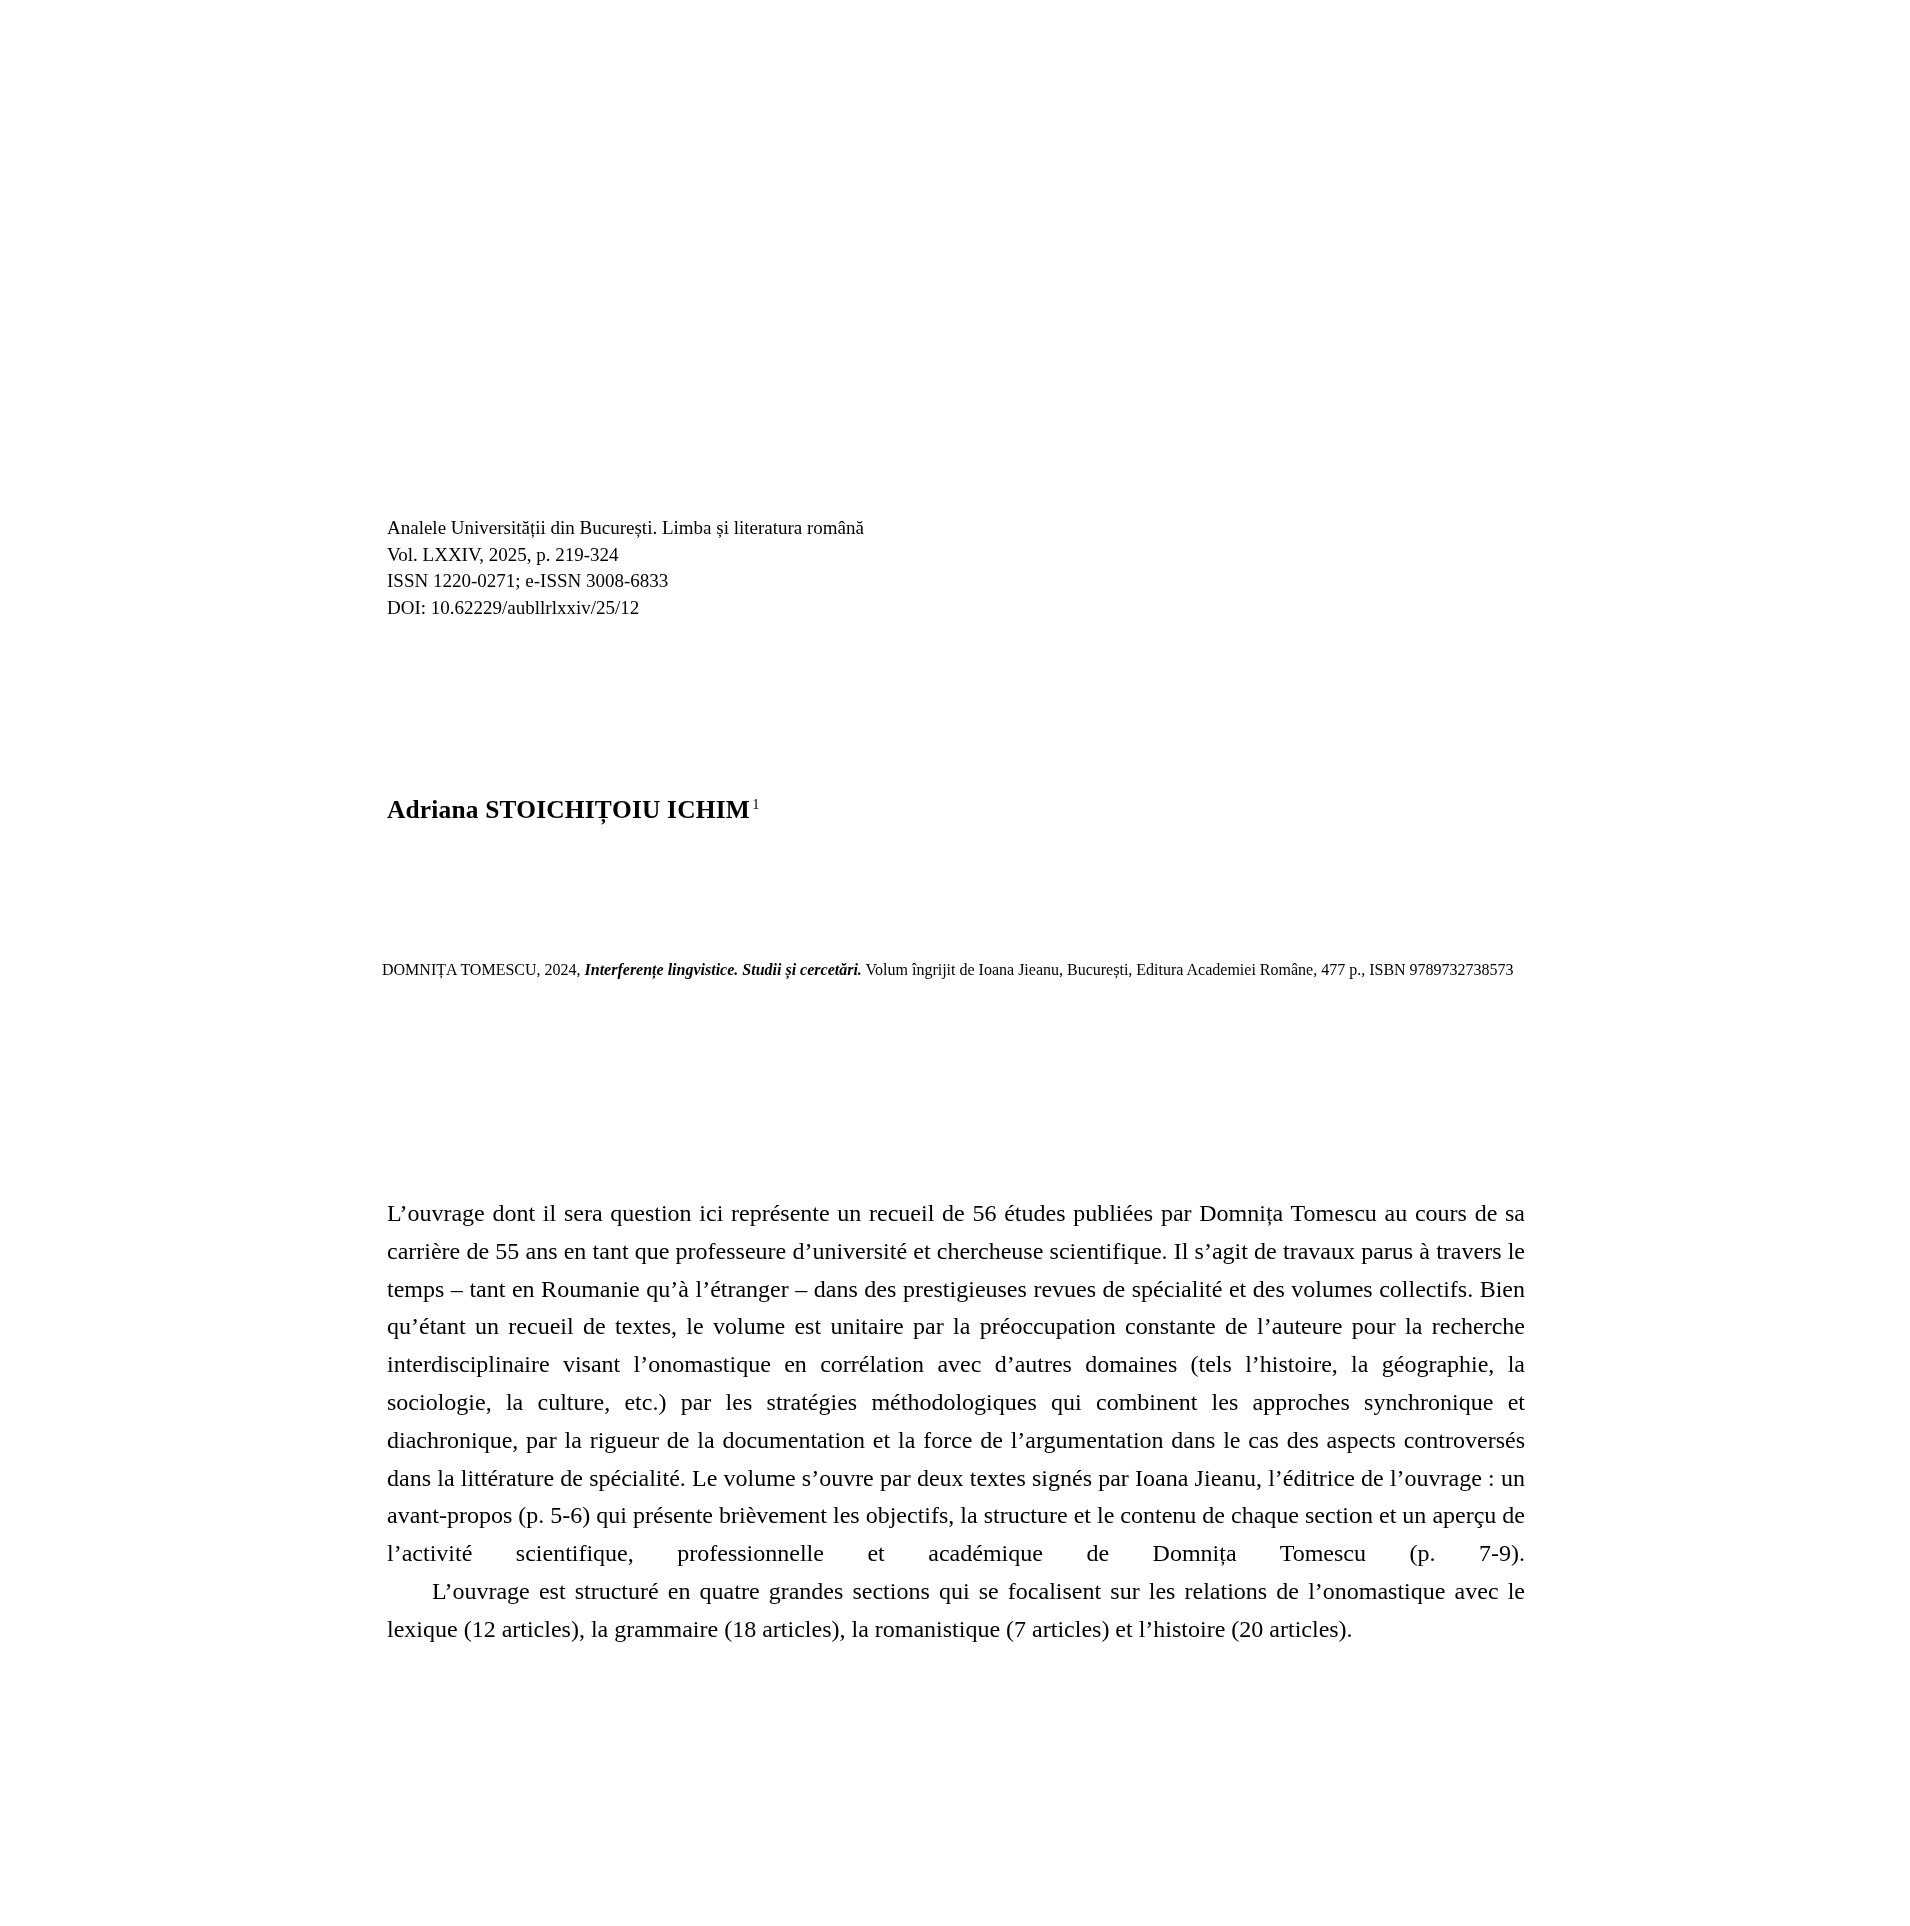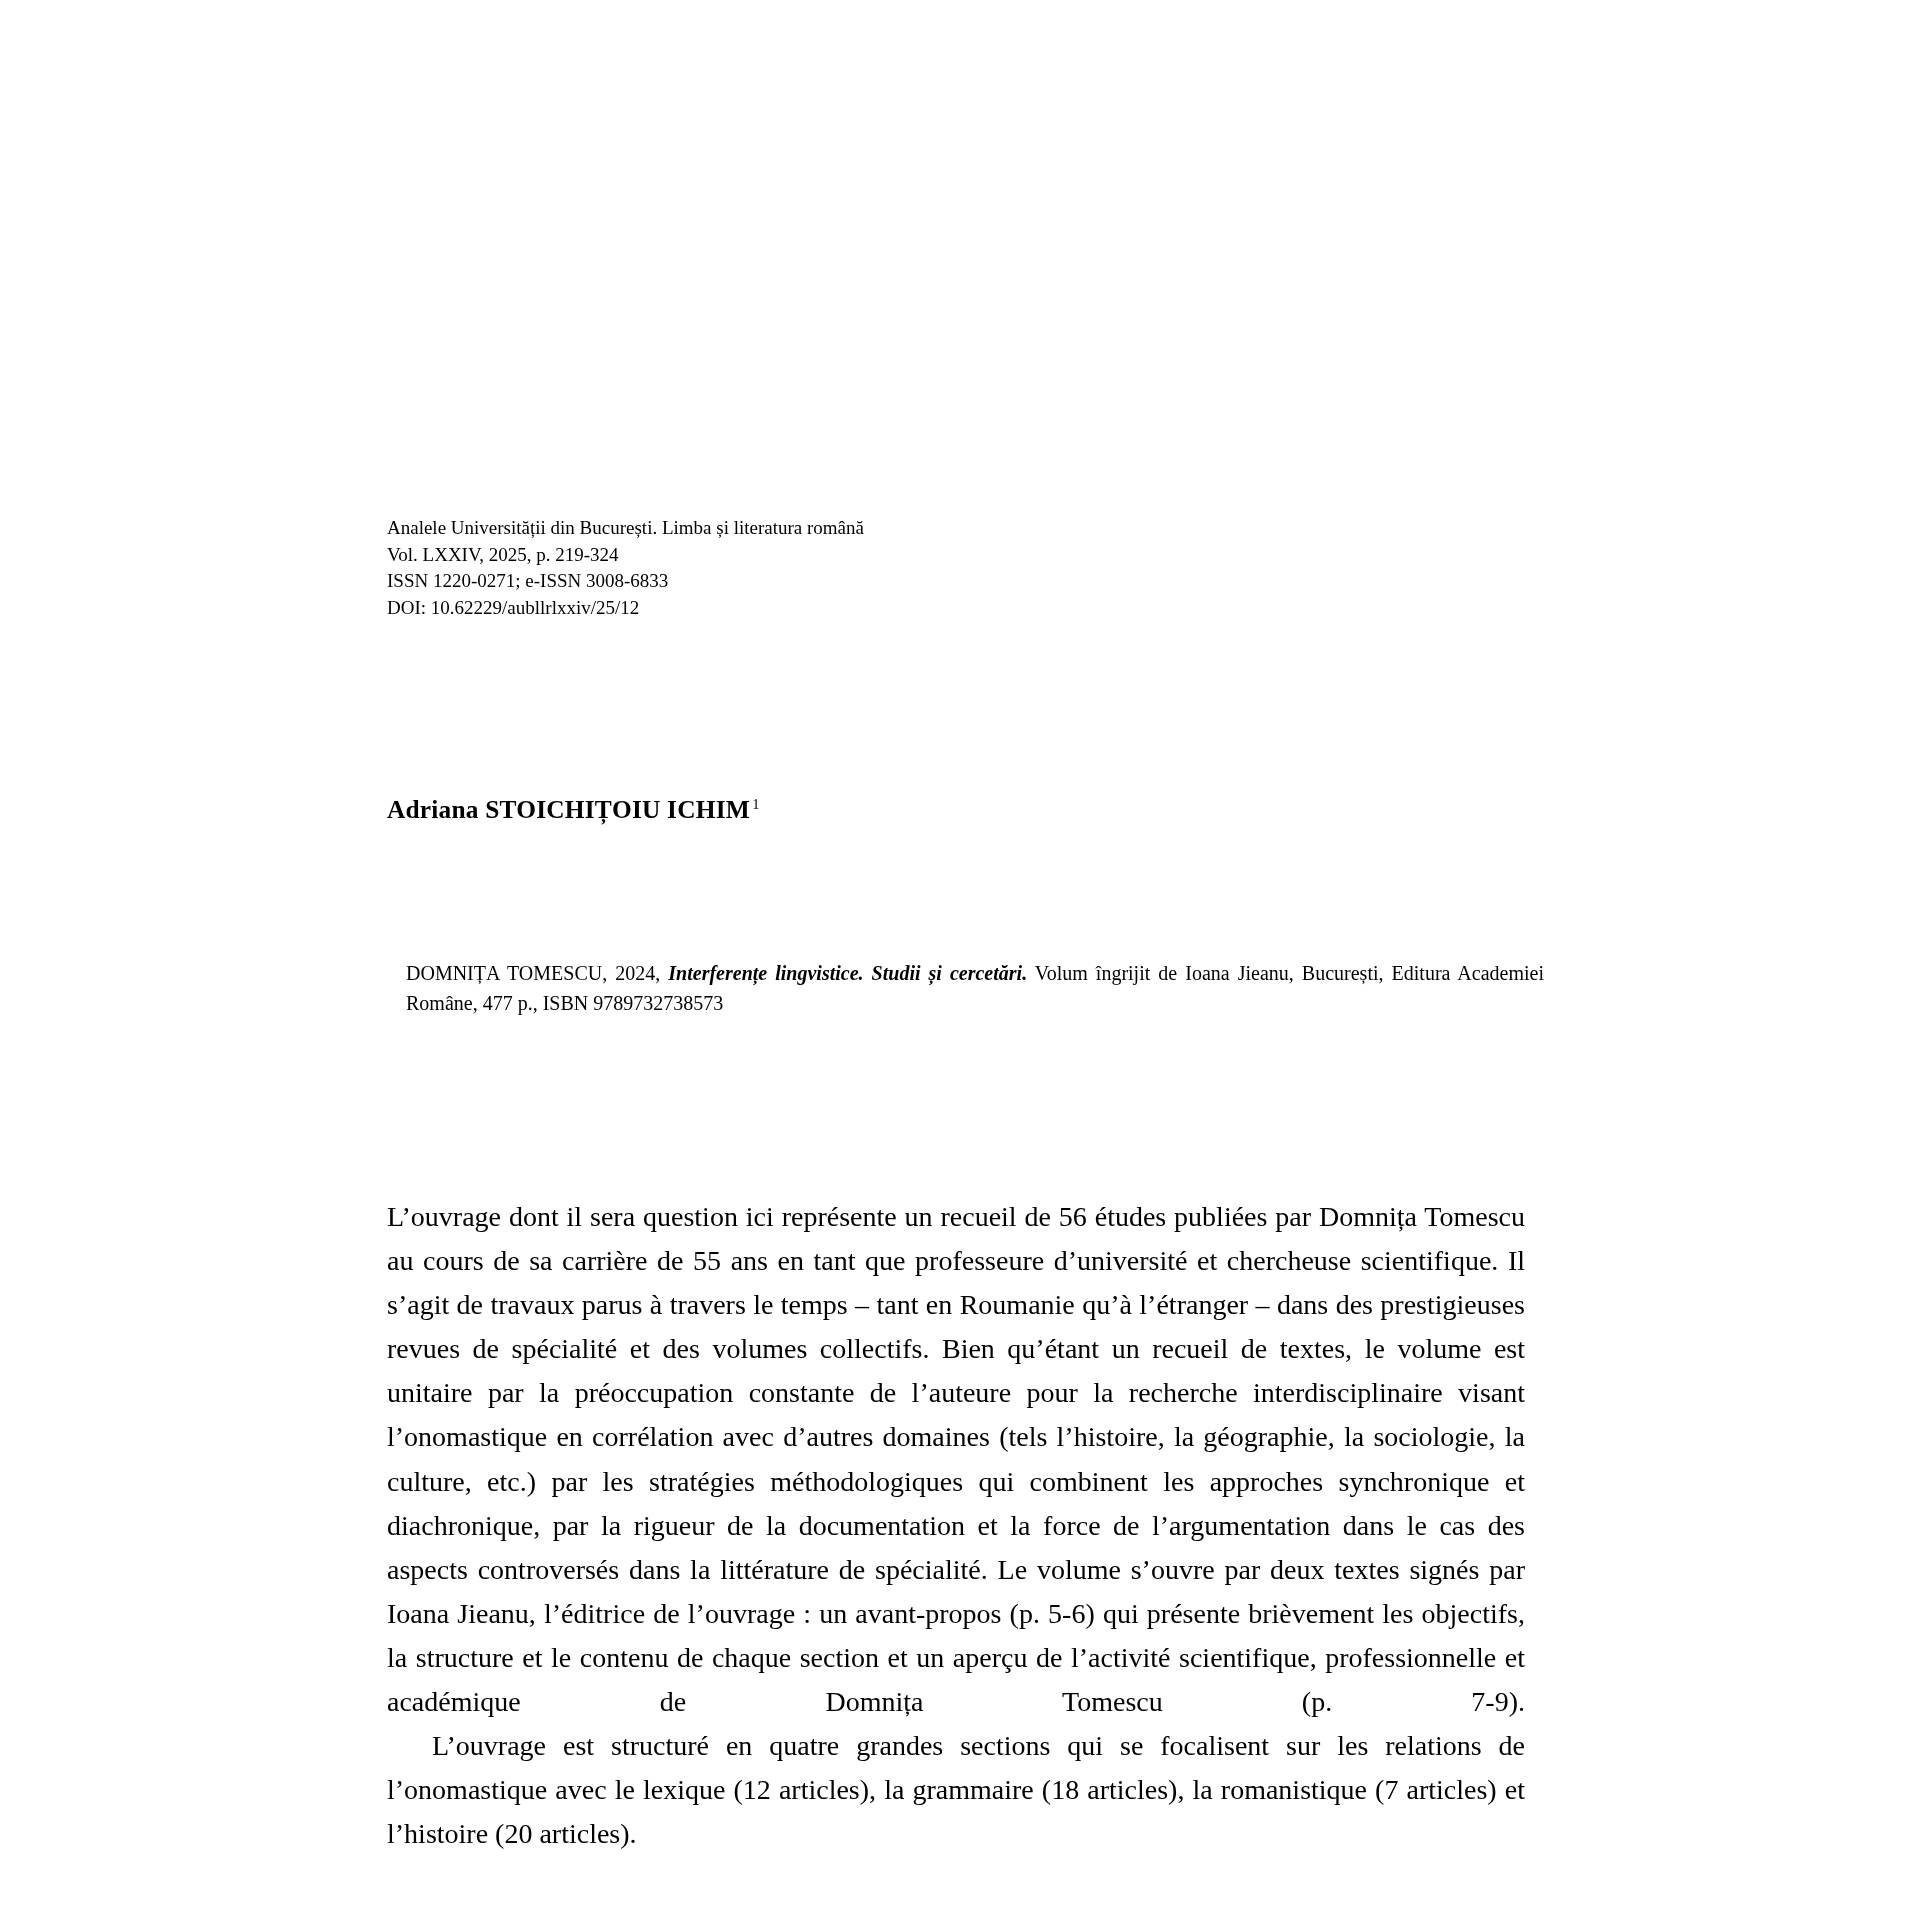--- a/index.html
+++ b/index.html
@@ -48,37 +48,37 @@
     font-size: 14.6px;
     font-weight: normal;
     vertical-align: super;
     line-height: 0;
     margin-left: 2.3px;
   }
 
   
   .citation {
     position: absolute;
-    left: 406px;
+    left: 382px;
     top: 958px;
     width: 1138px;
-    font-size: 20px;
+    font-size: 16px;
     line-height: 1.52;
     text-align: justify;
     text-justify: inter-word;
   }
   .citation .ital { font-style: italic; font-weight: bold; }
 
   
   .body-block {
     position: absolute;
     left: 387px;
     top: 1195px;
     width: 1138px;
-    font-size: 28px;
+    font-size: 24px;
     line-height: 1.575;
     text-align: justify;
     text-justify: inter-word;
   }
   .body-block p {
     margin: 0;
     text-indent: 0;
   }
   .body-block p.indented { text-indent: 45px; }
   

